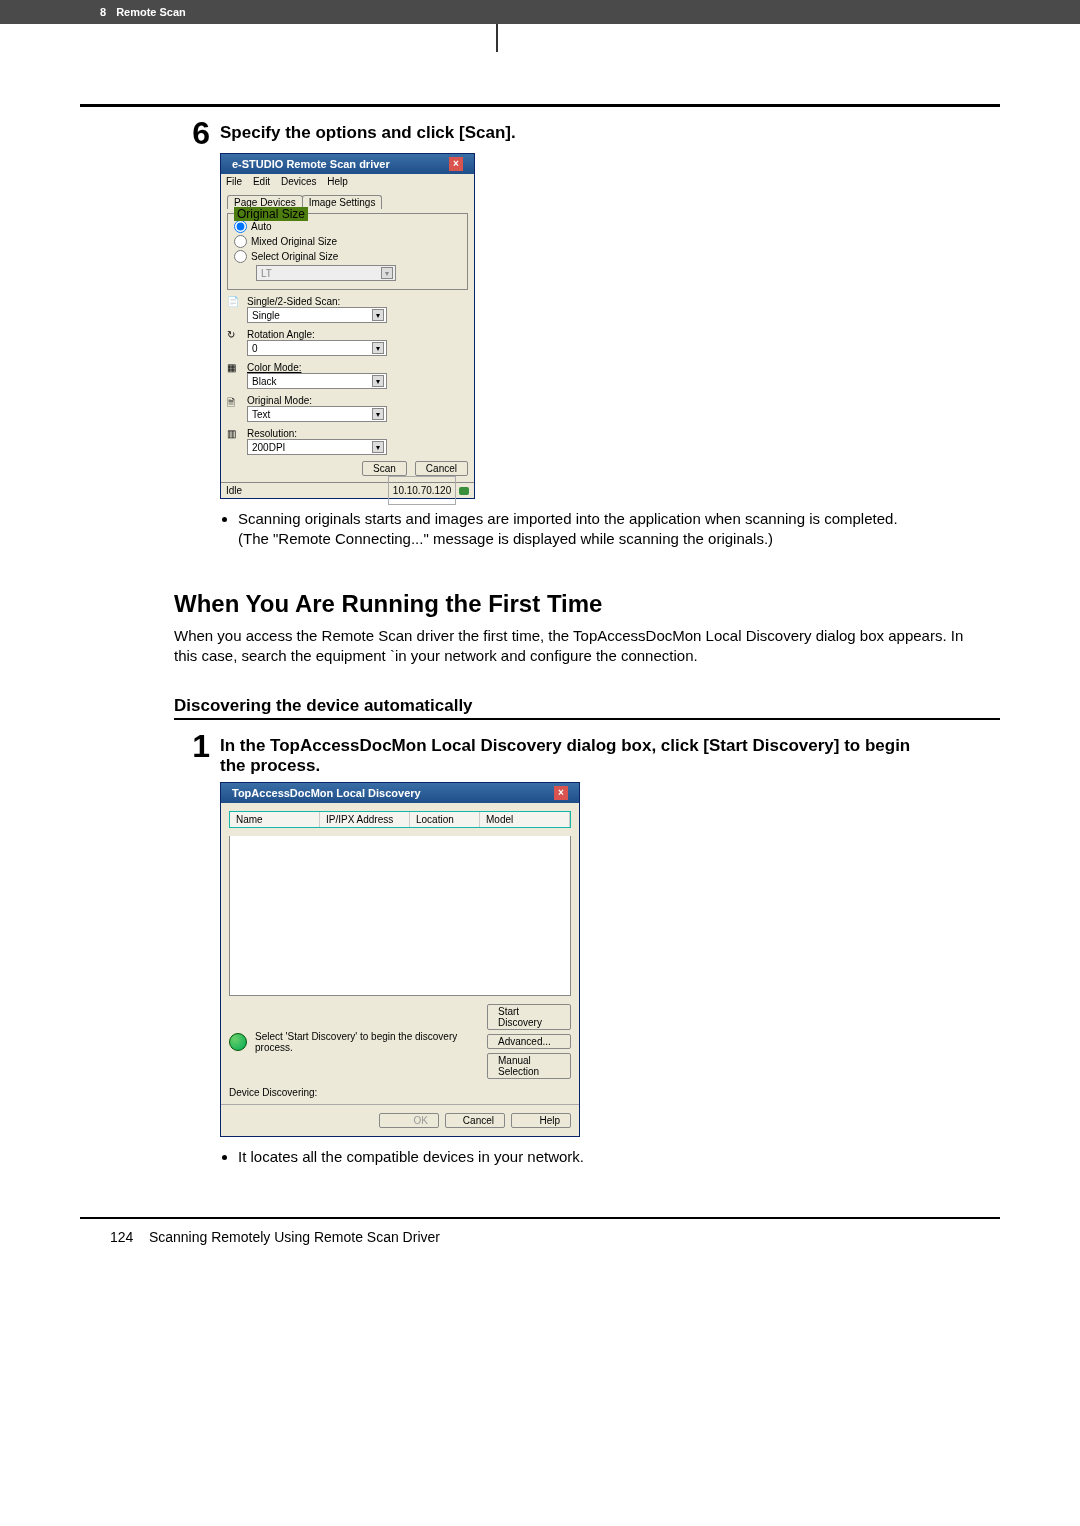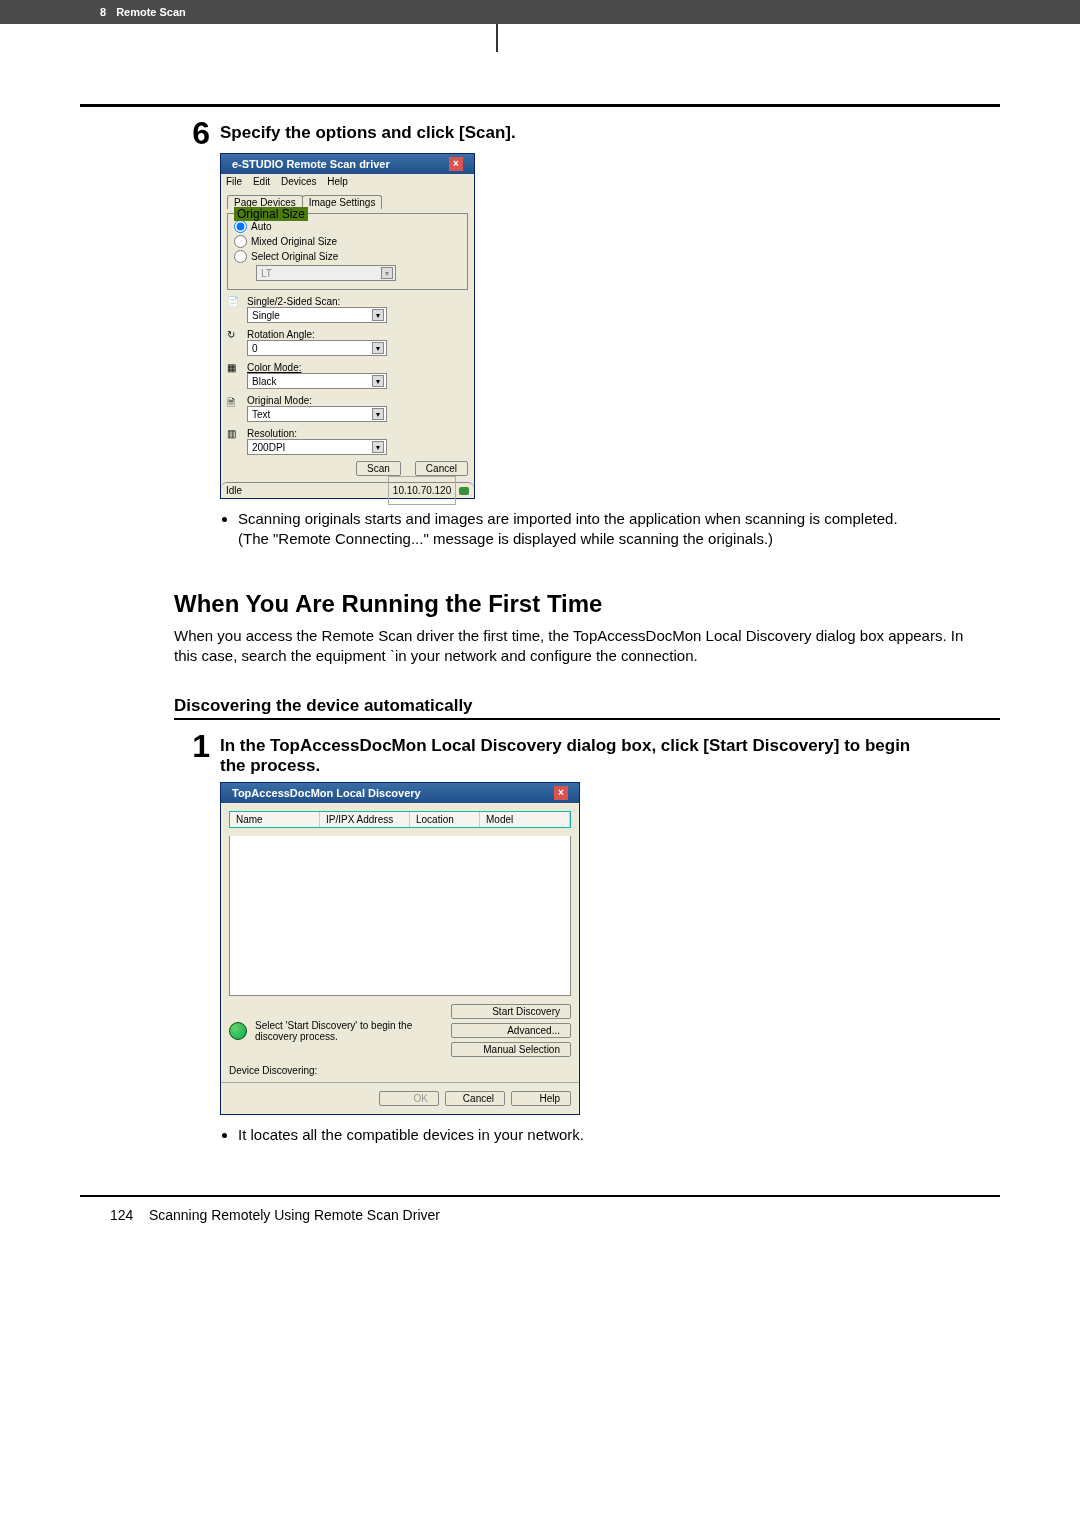--- a/index.html
+++ b/index.html
@@ -133,38 +133,37 @@
     width: 12px; height: 12px;
     background: #ddd;
     border: 1px solid #888;
     font-size: 8px;
     display: flex;
     align-items: center;
     justify-content: center;
   }
   .btnrow {
     display: flex; justify-content: flex-end;
-    gap: 14px;
+    gap: 8px;
     margin-top: 6px;
   }
   .winbtn {
     border: 1px solid #888;
     background: #ece9d8;
     font-size: 10px;
     padding: 1px 10px;
     border-radius: 2px;
   }
   .statusbar {
     display: flex;
     justify-content: space-between;
     border-top: 1px solid #888;
     padding: 2px 5px;
     font-size: 10px;
     background: #ece9d8;
-    border-radius: 6px;
   }
   .statusbar .ip {
     border: 1px solid #aaa;
     padding: 8px 4px;
   }
   .icon-box {
     display: inline-block;
     width: 16px;
     vertical-align: top;
   }
@@ -237,21 +236,21 @@
     border-radius: 50%;
     background: radial-gradient(circle at 30% 30%, #6ad06a, #0a5);
     border: 1px solid #050;
   }
   .rtbtns {
     margin-left: auto;
     display: flex;
     flex-direction: column;
     gap: 4px;
   }
-  .rtbtns .winbtn { width: 120px; text-align: right; margin-left: 20px; }
+  .rtbtns .winbtn { width: 84px; text-align: left; margin-left: 20px; }
   .devinfo {
     margin: 6px 8px;
     font-size: 10px;
   }
   .bottomrow {
     display: flex;
     justify-content: flex-end;
     gap: 6px;
     padding: 8px;
     border-top: 1px solid #aaa;

